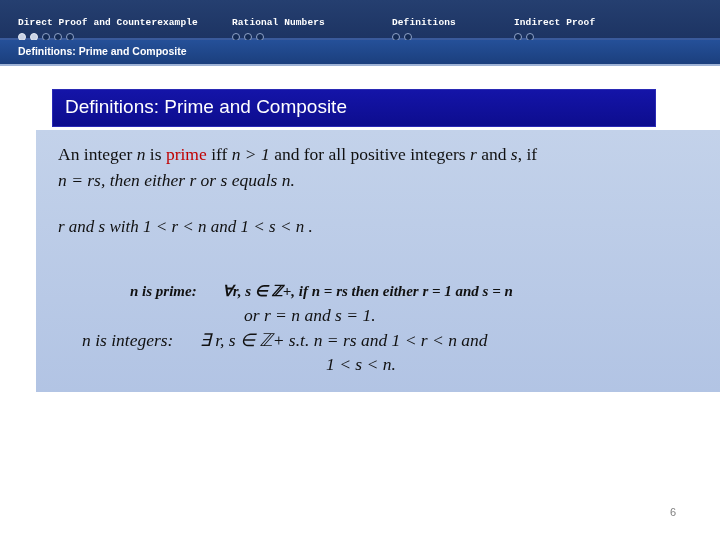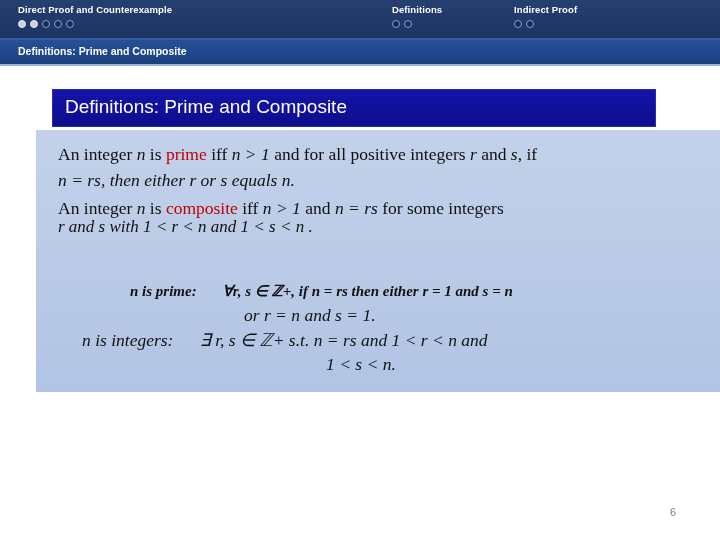--- a/index.html
+++ b/index.html
@@ -31,22 +31,23 @@
   }
   .topbar-underline {
     position: absolute;
     left: 0; top: 38px;
     width: 720px;
     height: 2px;
     background: #3a5a9b;
   }
   .nav-group {
     position: absolute;
-    top: 4px;
-    color: #ffffff;
+    top: 17px;
+    color: #ffffff;
+    font-family: Liberation Mono, monospace;
   }
   .nav-label {
     font-size: 9.5px;
     font-weight: bold;
     color: #ffffff;
     white-space: nowrap;
     letter-spacing: 0.1px;
   }
   .dots {
     margin-top: 5px;
@@ -167,20 +168,28 @@
     <div class="nav-label">Direct Proof and Counterexample</div>
     <div class="dots">
       <span class="dot filled"></span>
       <span class="dot filled"></span>
       <span class="dot"></span>
       <span class="dot"></span>
       <span class="dot"></span>
     </div>
   </div>
 
+  <div class="nav-group" style="left:232px;">
+    <div class="nav-label">Rational Numbers</div>
+    <div class="dots">
+      <span class="dot"></span>
+      <span class="dot"></span>
+      <span class="dot"></span>
+    </div>
+  </div>
 
   <div class="nav-group" style="left:392px;">
     <div class="nav-label">Definitions</div>
     <div class="dots">
       <span class="dot"></span>
       <span class="dot"></span>
     </div>
   </div>
 
   <div class="nav-group" style="left:514px;">
@@ -200,23 +209,20 @@
   </div>
 
   <div class="content-box">
 
     <div class="line l1 math">
       <span>An integer </span><span class="it">n</span><span> is </span><span class="red">prime</span><span> iff </span><span class="it">n &gt; 1</span><span> and for all positive integers </span><span class="it">r</span><span> and </span><span class="it">s</span><span>, if</span>
     </div>
 
     <div class="line l2 math it">n = rs,  then either r or s equals n.</div>
 
-    <div class="line l3 math">
-      <span>An integer </span><span class="it">n</span><span> is </span><span class="red">composite</span><span> iff </span><span class="it">n &gt; 1</span><span> and </span><span class="it">n = rs</span><span> for some integers</span>
-    </div>
 
     <div class="line l4 math it">r and s with 1 &lt; r &lt; n and 1 &lt; s &lt; n .</div>
 
 
     <div class="line l6 math">
       <span class="it">n is prime:</span>
       <span class="it" style="margin-left:22px;">∀r, s ∈ ℤ+, if n = rs then either r = 1 and s = n</span>
     </div>
 
     <div class="line l7 math it">or r = n and s = 1.</div>

